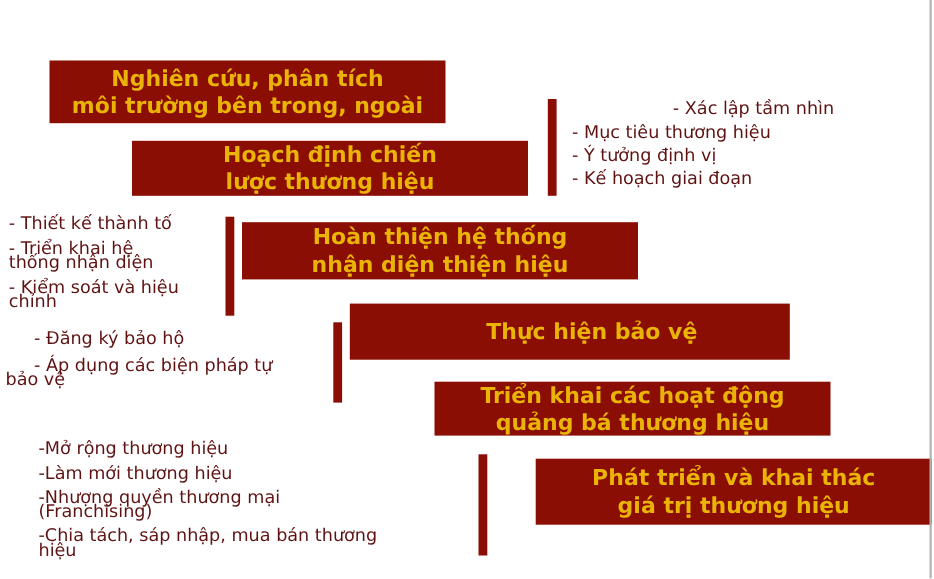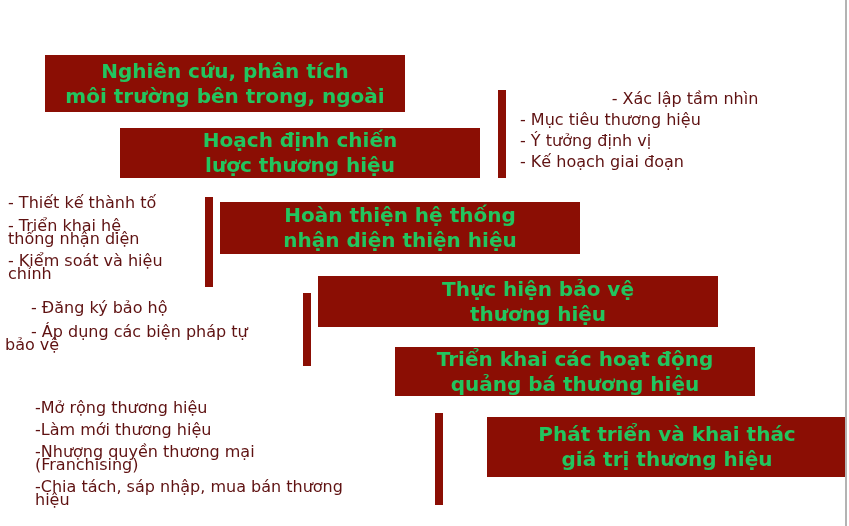--- a/index.html
+++ b/index.html
@@ -4,21 +4,21 @@
 <style>
   html,body{margin:0;padding:0;}
   body{
     width:849px;height:526px;position:relative;overflow:hidden;
     background:#ffffff;
     font-family:"DejaVu Sans","Liberation Sans",sans-serif;
   }
   .canvas{position:absolute;inset:0;}
   .step-box{
     position:absolute;width:360px;
-    background:#8b0e04;color:#22c55e;
+    background:#8b0e04;color:#eab308;
     font-weight:bold;font-size:20px;line-height:25px;text-align:center;
     display:flex;flex-direction:column;justify-content:center;
   }
   .vbar{position:absolute;width:8px;background:#8b0e04;}
   .notes{position:absolute;color:#5f1212;font-size:16px;}
   .note-item{white-space:pre-line;line-height:13px;margin-bottom:9px;}
   .notes.g2 .note-item{text-indent:26px;}
   .edge-line{position:absolute;background:#b3b3b3;}
 </style>
 </head>
@@ -36,21 +36,20 @@
     <span>lược thương hiệu</span>
   </div>
 
   <div class="step-box" style="left:220px;top:202px;height:52px;">
     <span>Hoàn thiện hệ thống</span>
     <span>nhận diện thiện hiệu</span>
   </div>
 
   <div class="step-box" style="left:318px;top:276px;height:51px;padding-left:40px;">
     <span>Thực hiện bảo vệ</span>
-    <span>thương hiệu</span>
   </div>
 
   <div class="step-box" style="left:395px;top:347px;height:49px;justify-content:space-between;">
     <span>Triển khai các hoạt động</span>
     <span>quảng bá thương hiệu</span>
   </div>
 
   <div class="step-box" style="left:487px;top:417px;height:60px;">
     <span>Phát triển và khai thác</span>
     <span>giá trị thương hiệu</span>

